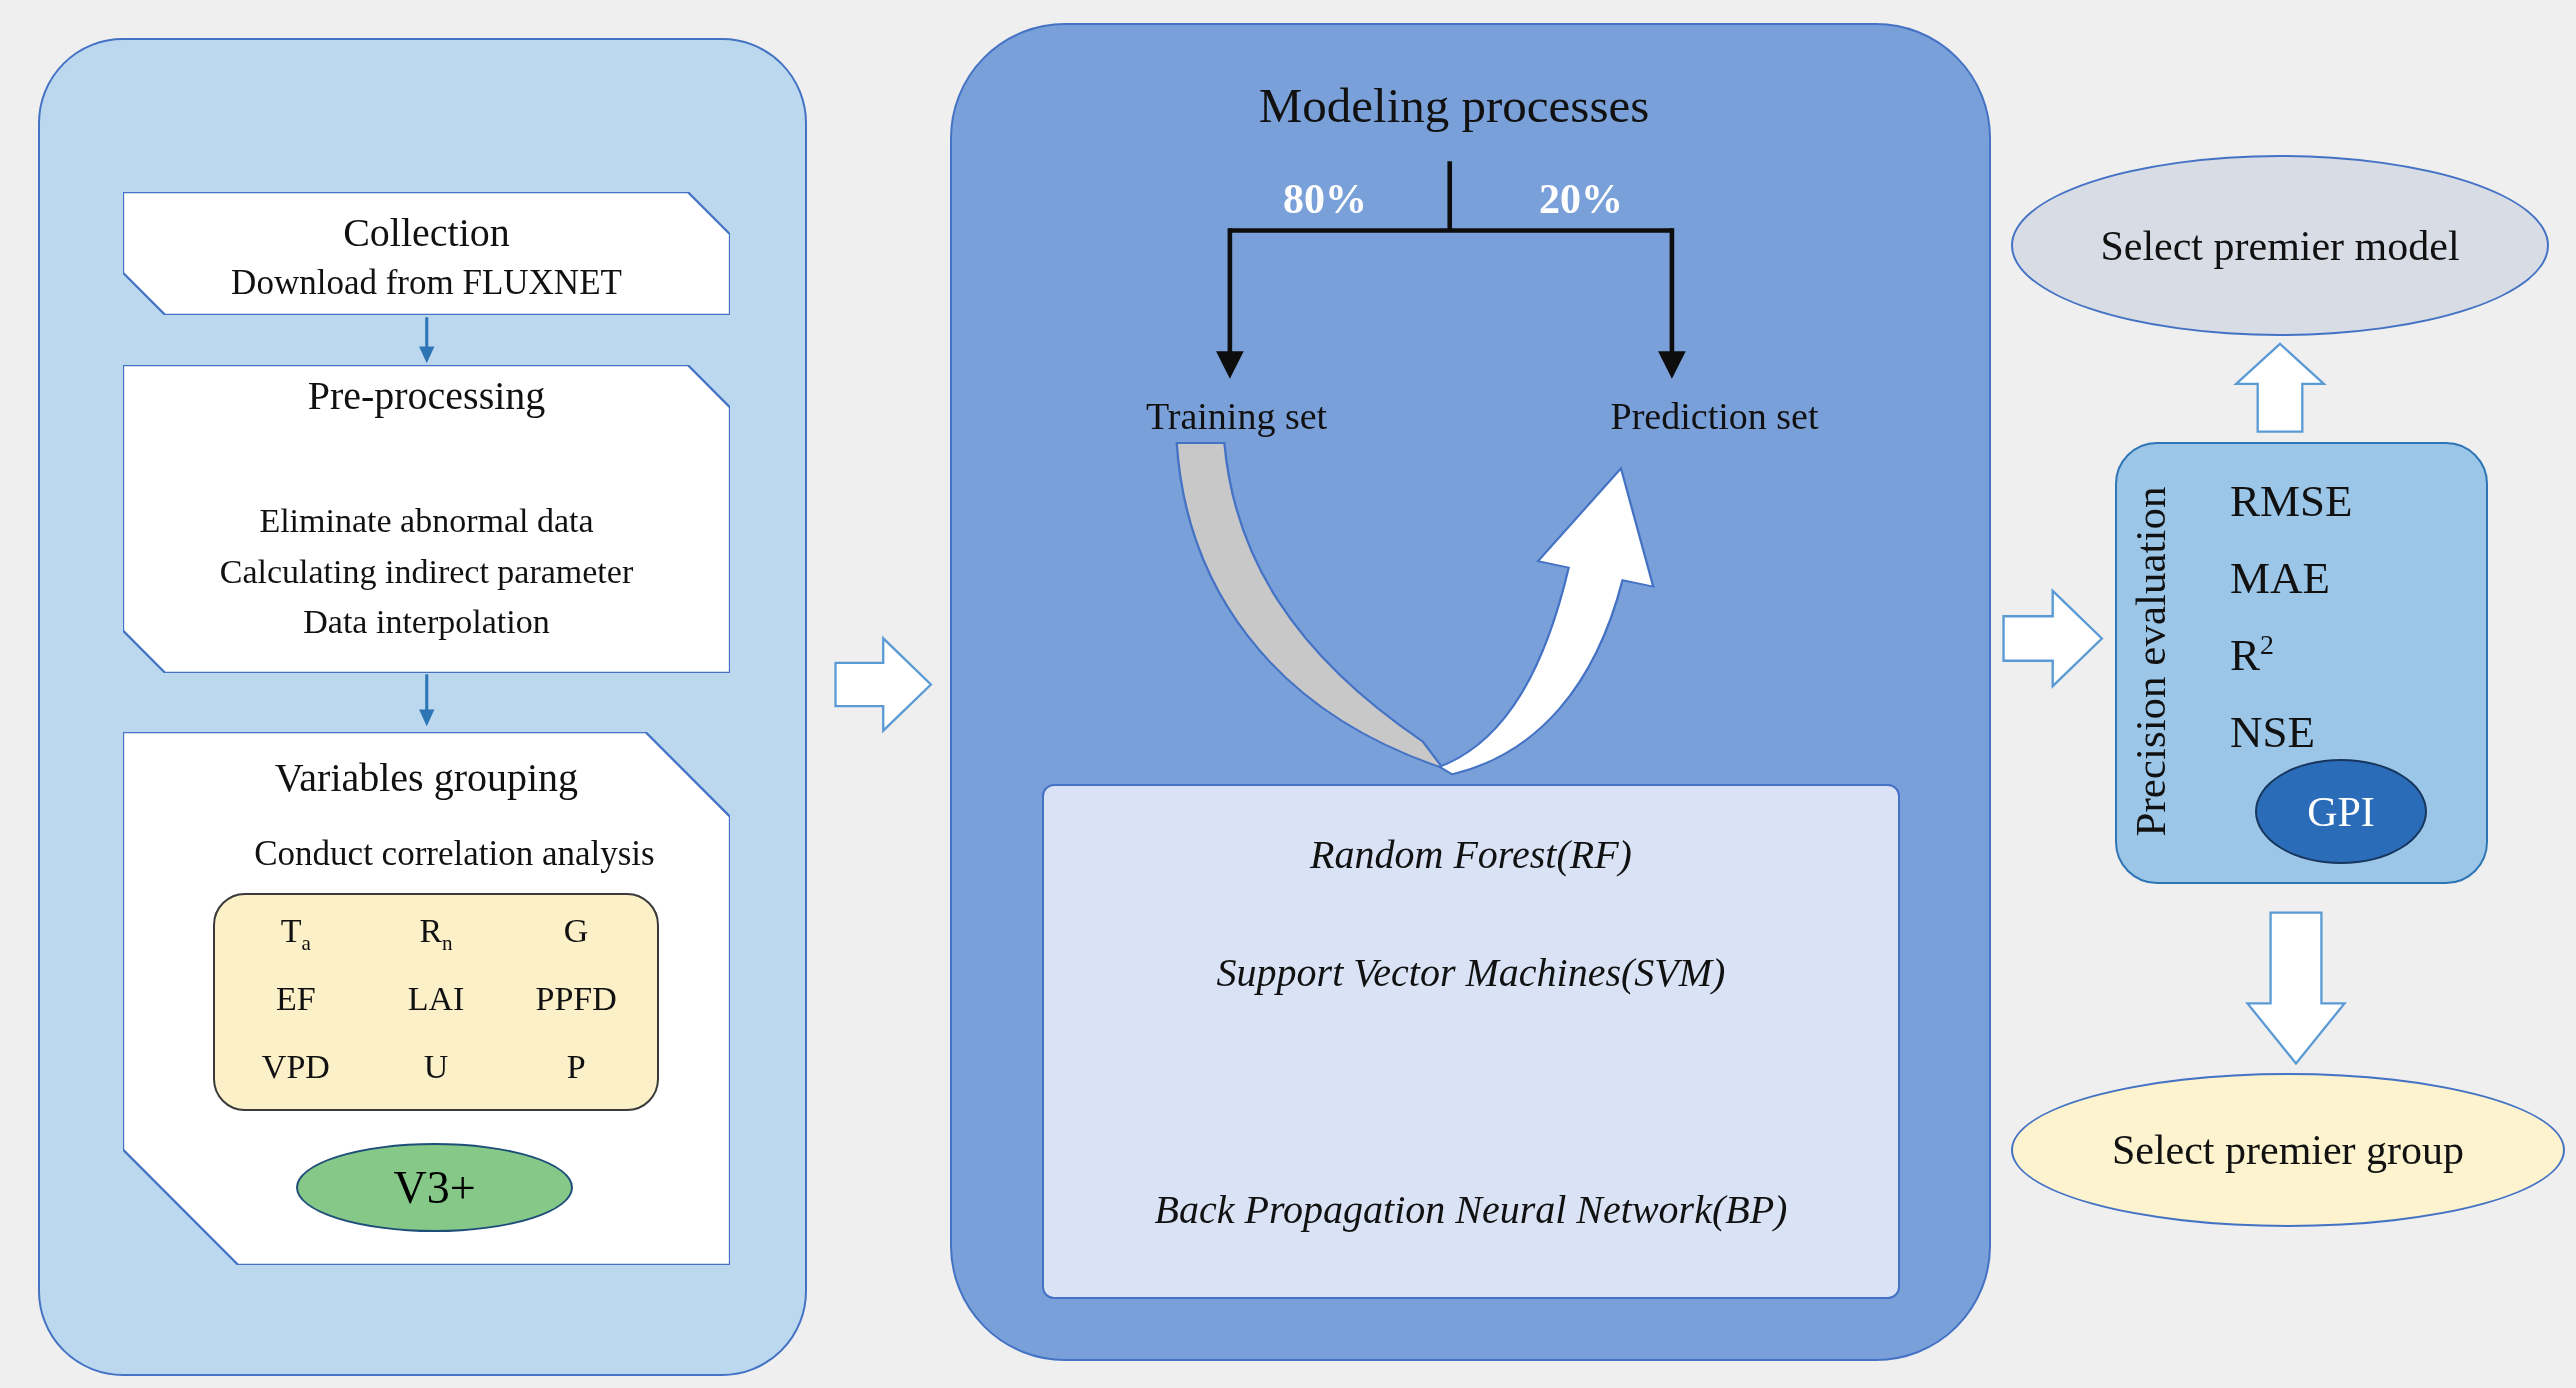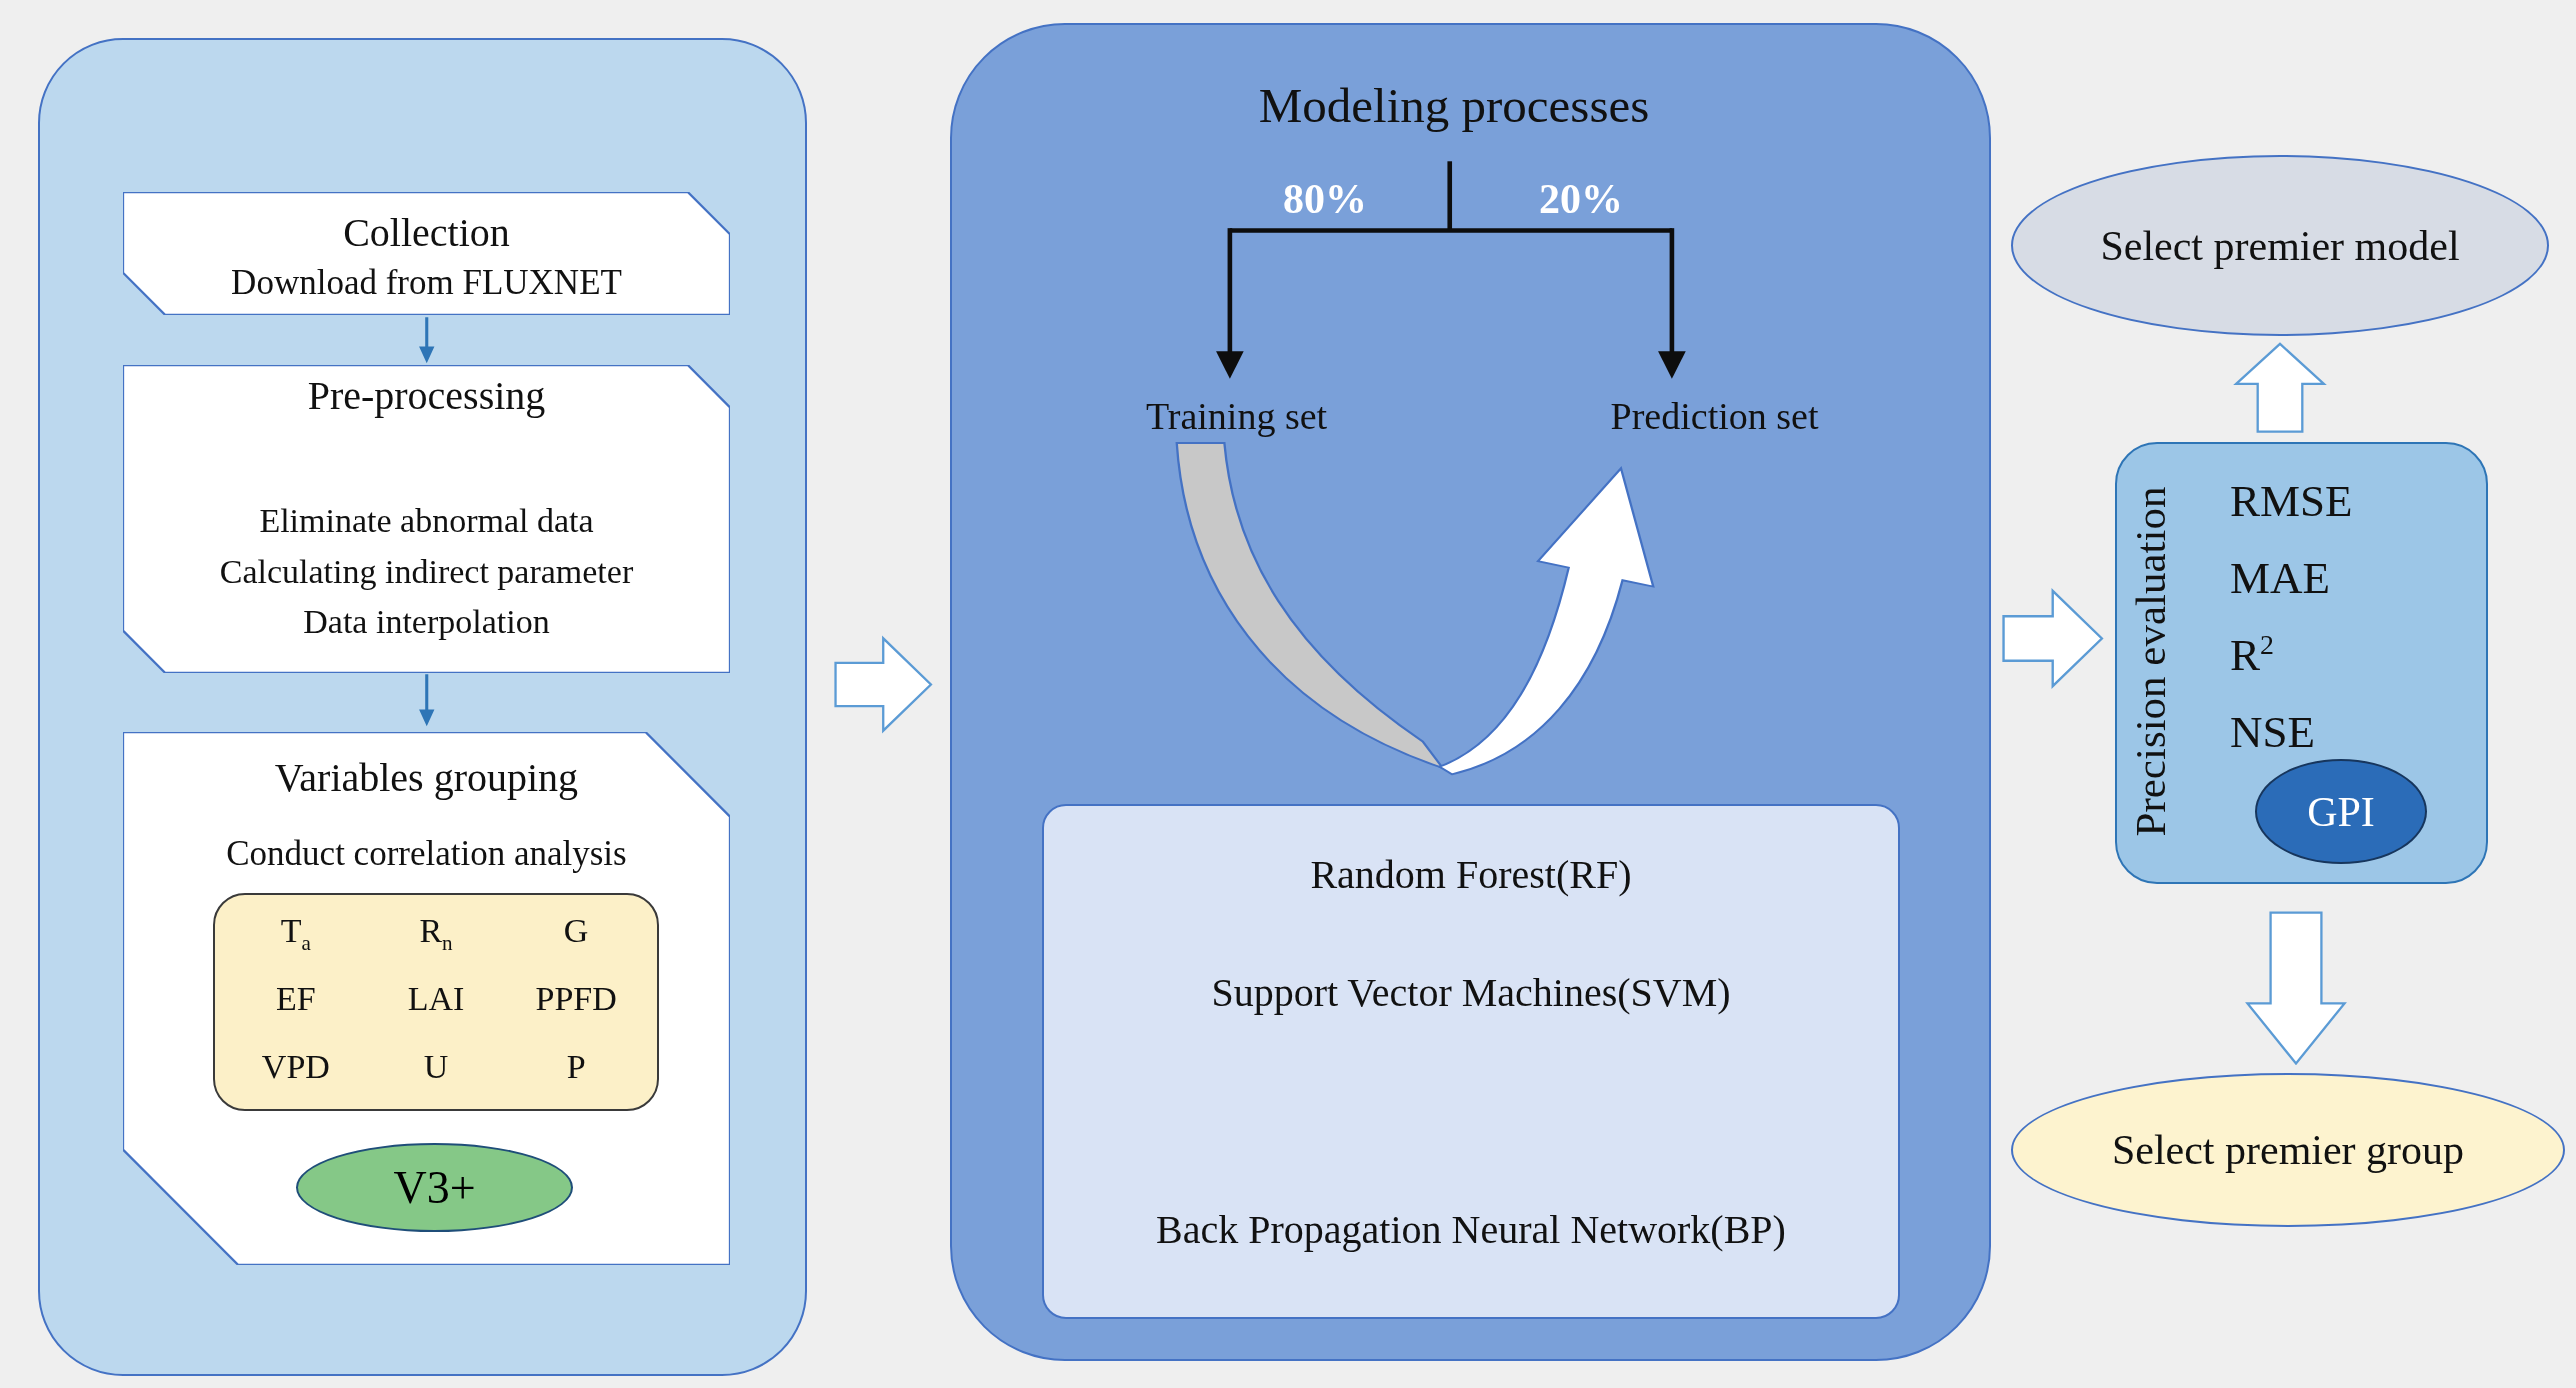--- a/index.html
+++ b/index.html
@@ -32,22 +32,22 @@
   .el-green{left:173px;top:411px;width:277px;height:89px;background:#85C887;border:2.3px solid #1F4E79;
             color:#000000;font-size:46px;}
   .el-model{left:2011px;top:155px;width:538px;height:181px;background:#D7DCE5;border:2.3px solid #4472C4;font-size:42px;}
   .el-group{left:2011px;top:1073px;width:554px;height:154px;background:#FDF3CF;border:2.3px solid #4472C4;font-size:42px;}
   .el-gpi{left:2255px;top:759px;width:172px;height:105px;background:#2B6CB8;border:2.3px solid #17365D;
           color:#ffffff;font-size:42px;}
   
   .mid-title{left:1200px;top:77px;width:508px;font-size:49px;text-align:center;}
   .pct{color:#ffffff;font-weight:bold;font-size:42px;width:154px;text-align:center;}
   .setlabel{font-size:38px;width:323px;text-align:center;}
-  .models{left:1042px;top:804px;width:854px;height:511px;background:#D9E3F5;
-          border:2.3px solid #4472C4;border-radius:24px;}
+  .models{left:1042px;top:784px;width:854px;height:511px;background:#D9E3F5;
+          border:2.3px solid #4472C4;border-radius:12px;font-style:italic;}
   .modelitem{position:absolute;left:0;width:100%;text-align:center;font-size:40px;}
   
   .evalbox{left:2115px;top:442px;width:369px;height:438px;background:#9CC6E7;
            border:2.3px solid #2E75B6;border-radius:42px;}
   .rotlabel{left:2116px;top:442px;width:69px;height:438px;}
   .rotlabel span{transform:rotate(-90deg);white-space:nowrap;font-size:43px;}
   .metric{position:absolute;left:2230px;width:231px;text-align:left;font-size:45px;}
   .metric sup{font-size:0.62em;}
   svg.shape{display:block;}
 </style>
@@ -82,21 +82,21 @@
 
   <svg class="abs shape" style="left:416px;top:674px;" width="21.5" height="54" viewBox="0 0 28 70">
     <path d="M12,0 h4 v46 h8 l-10,22 -10,-22 h8 z" fill="#2E75B6"></path>
   </svg>
 
   <div class="abs snipbox" style="top:732px;height:533px;">
     <svg viewBox="0 0 790 693" preserveAspectRatio="none">
       <polygon points="0,0 680,0 790,110 790,693 150,693 0,543"></polygon>
     </svg>
     <div class="boxtext title-md" style="top:21.5px;">Variables grouping</div>
-    <div class="boxtext body-md" style="top:102px;">Conduct correlation analysis</div>
+    <div class="boxtext body-md" style="top:102px;padding-left:28px;">Conduct correlation analysis</div>
 
     <div class="abs varbox">
       <span><span>T</span><sub>a</sub></span>
       <span><span>R</span><sub>n</sub></span>
       <span><span>G</span><sub></sub></span>
       <span><span>EF</span><sub></sub></span>
       <span><span>LAI</span><sub></sub></span>
       <span><span>PPFD</span><sub></sub></span>
       <span><span>VPD</span><sub></sub></span>
       <span><span>U</span><sub></sub></span>

